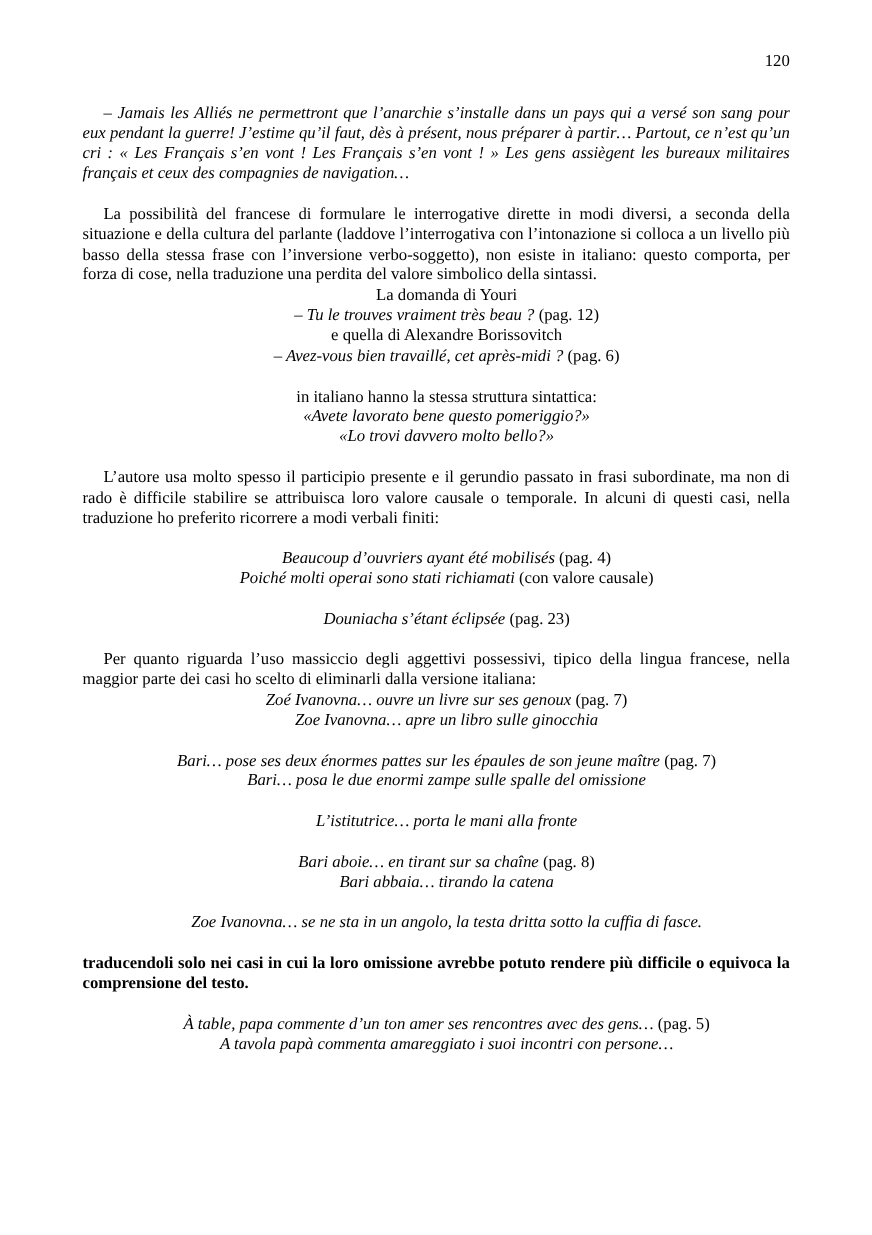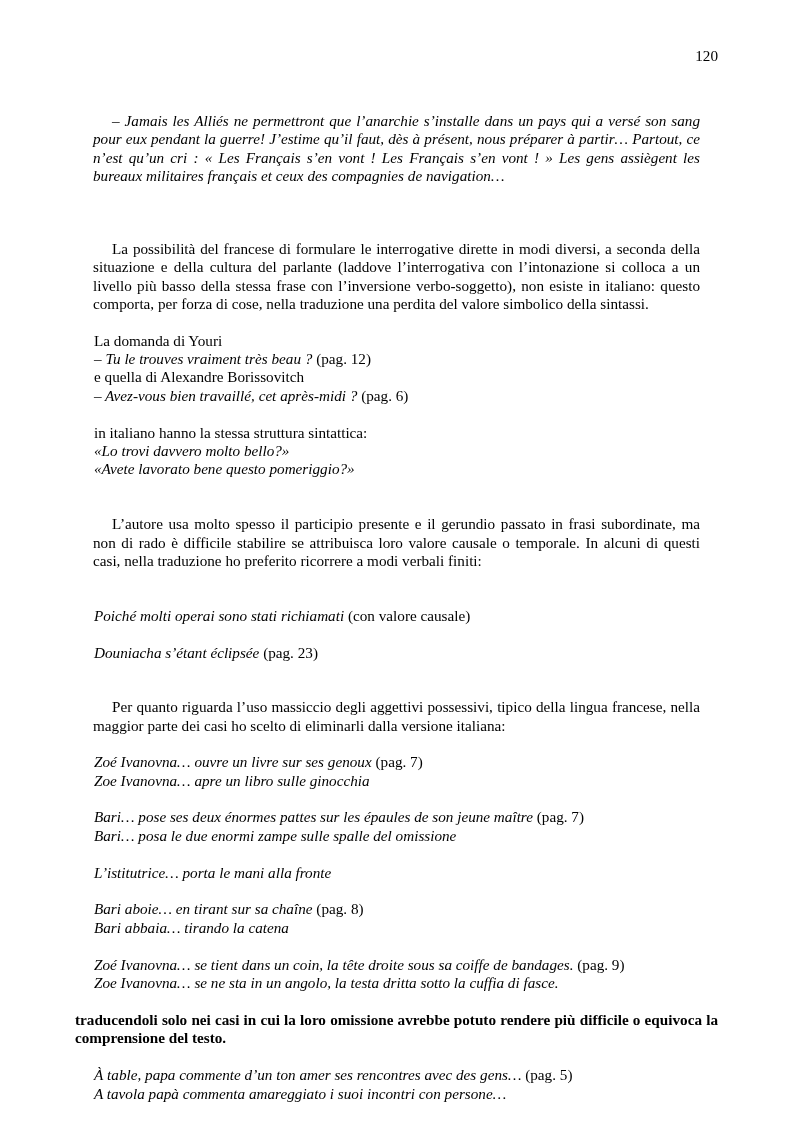--- a/index.html
+++ b/index.html
@@ -1,21 +1,21 @@
 <!DOCTYPE html>
 <html><head>
 <meta charset="utf-8">
 <style>
   html, body { margin: 0; padding: 0; background: #ffffff; }
   body { width: 793px; height: 1123px; position: relative; overflow: hidden;
          font-family: "Liberation Serif", "DejaVu Serif", serif; color: #000; font-size: 15.2px; }
   .page-number { position: absolute; top: 47px; right: 75px; font-size: 15.2px; }
   .content { position: absolute; top: 94px; left: 75px; width: 643px; line-height: 18.4px; }
-  .para { text-align: justify; text-indent: 19px; margin: 18px; }
-  .line { padding-left: 19px; margin: 0; white-space: nowrap; }
+  .para { text-align: justify; text-indent: 19px; margin: 0; }
+  .line { padding-left: 19px; margin: 0; white-space: nowrap; text-align: center; }
   .flush { margin: 0; text-align: justify; font-weight: bold; }
   .gap { height: 18.4px; }
   i { font-style: italic; }
 </style>
 </head>
 <body>
 
 <div class="page-number">120</div>
 
 <div class="content">
@@ -23,45 +23,45 @@
   <div class="gap"></div>
 
   <p class="para">La possibilità del francese di formulare le interrogative dirette in modi diversi, a seconda della situazione e della cultura del parlante (laddove l’interrogativa con l’intonazione si colloca a un livello più basso della stessa frase con l’inversione verbo-soggetto), non esiste in italiano: questo comporta, per forza di cose, nella traduzione una perdita del valore simbolico della sintassi.</p>
   <p class="line">La domanda di Youri</p>
   <p class="line"><i>– Tu le trouves vraiment très beau ?</i><span> (pag. 12)</span></p>
   <p class="line">e quella di Alexandre Borissovitch</p>
   <p class="line"><i>– Avez-vous bien travaillé, cet après-midi ?</i><span> (pag. 6)</span></p>
   <div class="gap"></div>
 
   <p class="line">in italiano hanno la stessa struttura sintattica:</p>
+  <p class="line"><i>«Avete lavorato bene questo pomeriggio?»</i></p>
   <p class="line"><i>«Lo trovi davvero molto bello?»</i></p>
-  <p class="line"><i>«Avete lavorato bene questo pomeriggio?»</i></p>
   <div class="gap"></div>
 
   <p class="para">L’autore usa molto spesso il participio presente e il gerundio passato in frasi subordinate, ma non di rado è difficile stabilire se attribuisca loro valore causale o temporale. In alcuni di questi casi, nella traduzione ho preferito ricorrere a modi verbali finiti:</p>
   <div class="gap"></div>
 
+  <p class="line"><i>Beaucoup d’ouvriers ayant été mobilisés</i><span> (pag. 4)</span></p>
   <p class="line"><i>Poiché molti operai sono stati richiamati</i><span> (con valore causale)</span></p>
   <div class="gap"></div>
   <p class="line"><i>Douniacha s’étant éclipsée</i><span> (pag. 23)</span></p>
   <div class="gap"></div>
 
   <p class="para">Per quanto riguarda l’uso massiccio degli aggettivi possessivi, tipico della lingua francese, nella maggior parte dei casi ho scelto di eliminarli dalla versione italiana:</p>
   <p class="line"><i>Zoé Ivanovna… ouvre un livre sur ses genoux</i><span> (pag. 7)</span></p>
   <p class="line"><i>Zoe Ivanovna… apre un libro sulle ginocchia</i></p>
   <div class="gap"></div>
   <p class="line"><i>Bari… pose ses deux énormes pattes sur les épaules de son jeune maître</i><span> (pag. 7)</span></p>
   <p class="line"><i>Bari… posa le due enormi zampe sulle spalle del omissione</i></p>
   <div class="gap"></div>
   <p class="line"><i>L’istitutrice… porta le mani alla fronte</i></p>
   <div class="gap"></div>
   <p class="line"><i>Bari aboie… en tirant sur sa chaîne</i><span> (pag. 8)</span></p>
   <p class="line"><i>Bari abbaia… tirando la catena</i></p>
   <div class="gap"></div>
-  <p class="line"><i>Zoé Ivanovna… se tient dans un coin, la tête droite sous sa coiffe de bandages.</i><span> (pag. 9)</span></p>
   <p class="line"><i>Zoe Ivanovna… se ne sta in un angolo, la testa dritta sotto la cuffia di fasce.</i></p>
   <div class="gap"></div>
 
   <p class="flush">traducendoli solo nei casi in cui la loro omissione avrebbe potuto rendere più difficile o equivoca la comprensione del testo.</p>
   <div class="gap"></div>
 
   <p class="line"><i>À table, papa commente d’un ton amer ses rencontres avec des gens…</i><span> (pag. 5)</span></p>
   <p class="line"><i>A tavola papà commenta amareggiato i suoi incontri con persone…</i></p>
 </div>
 

